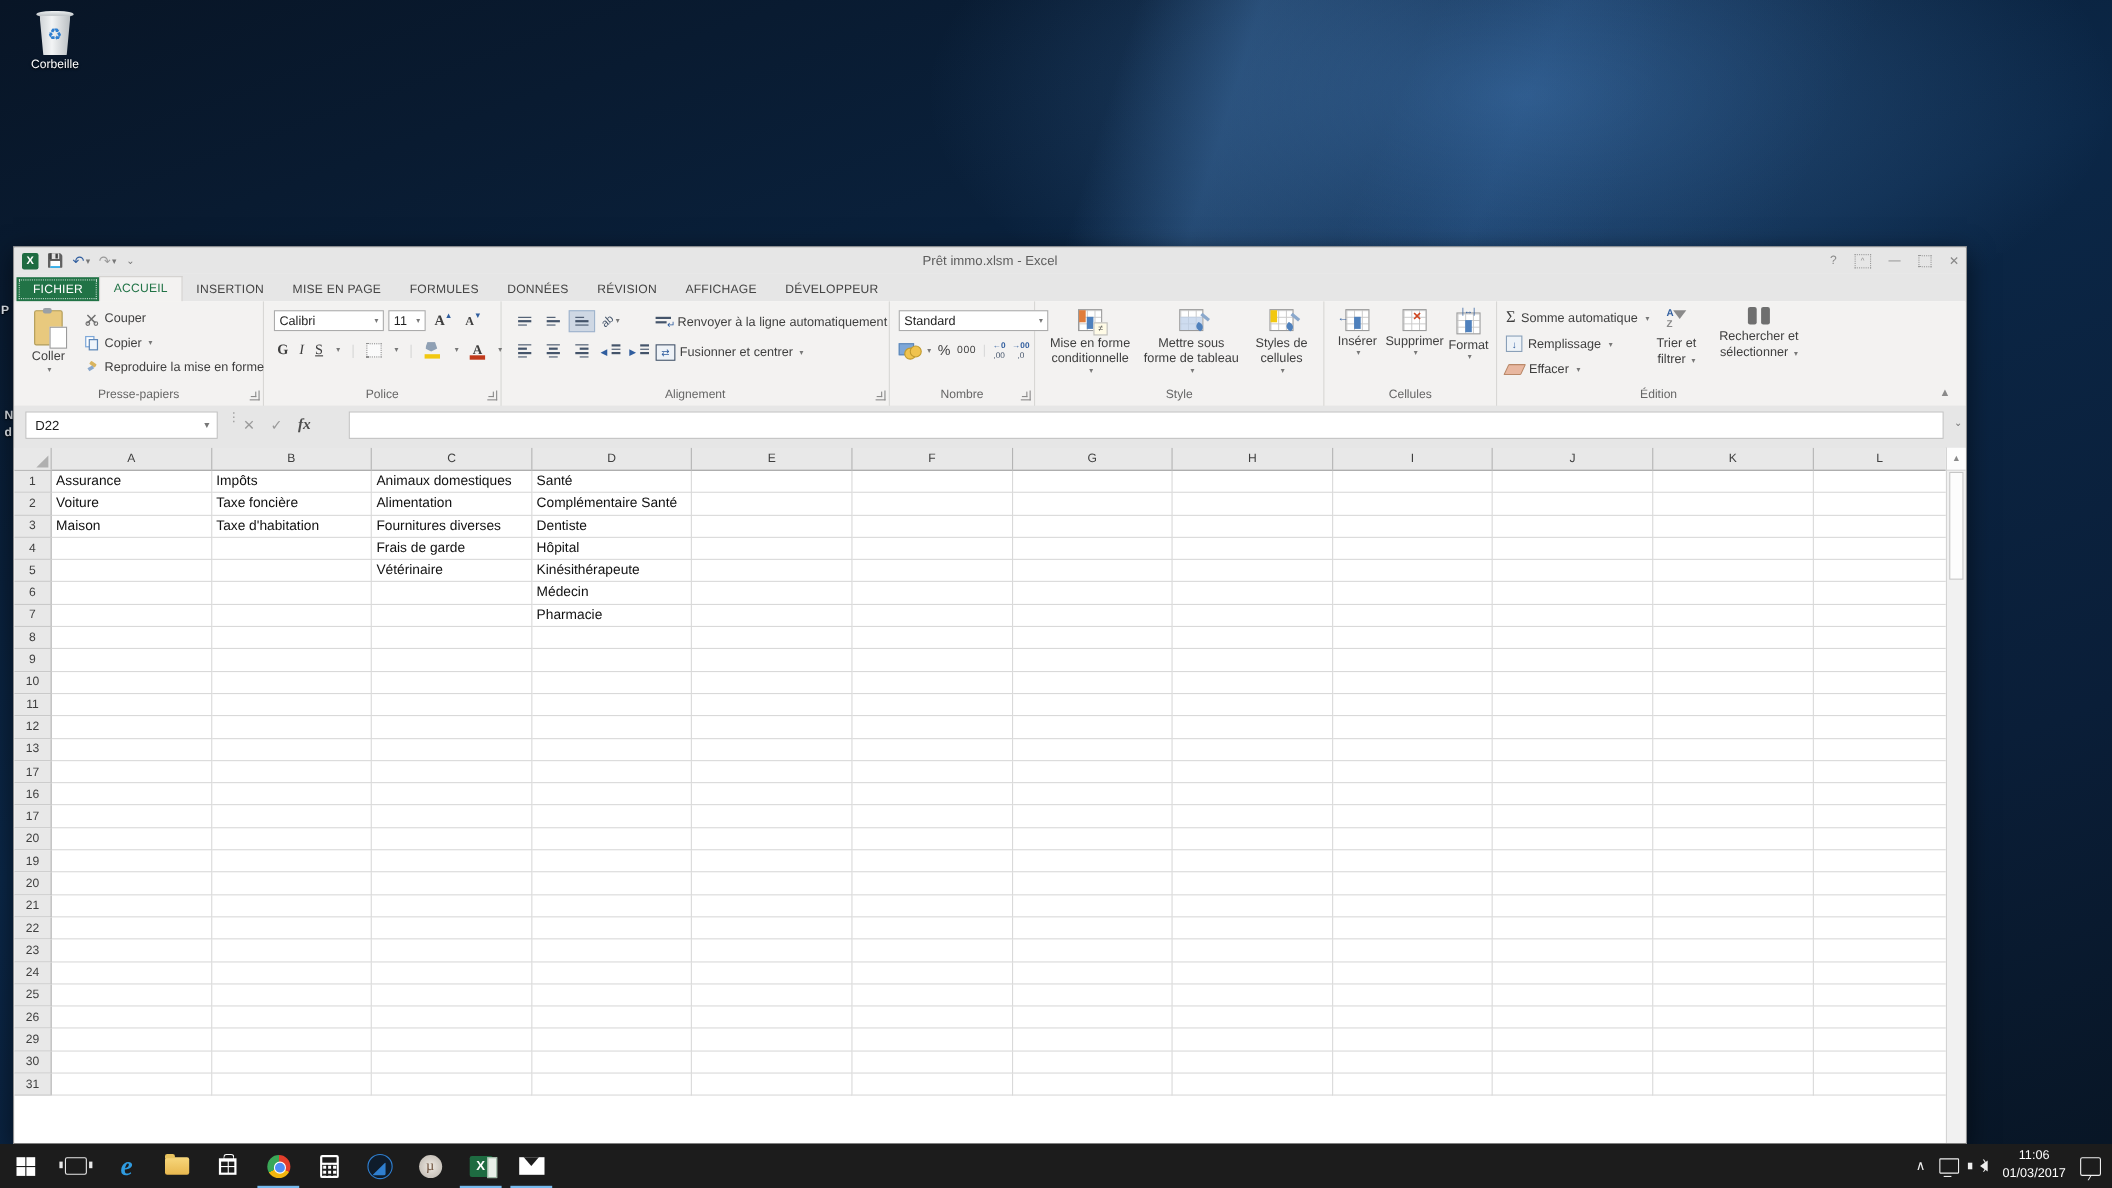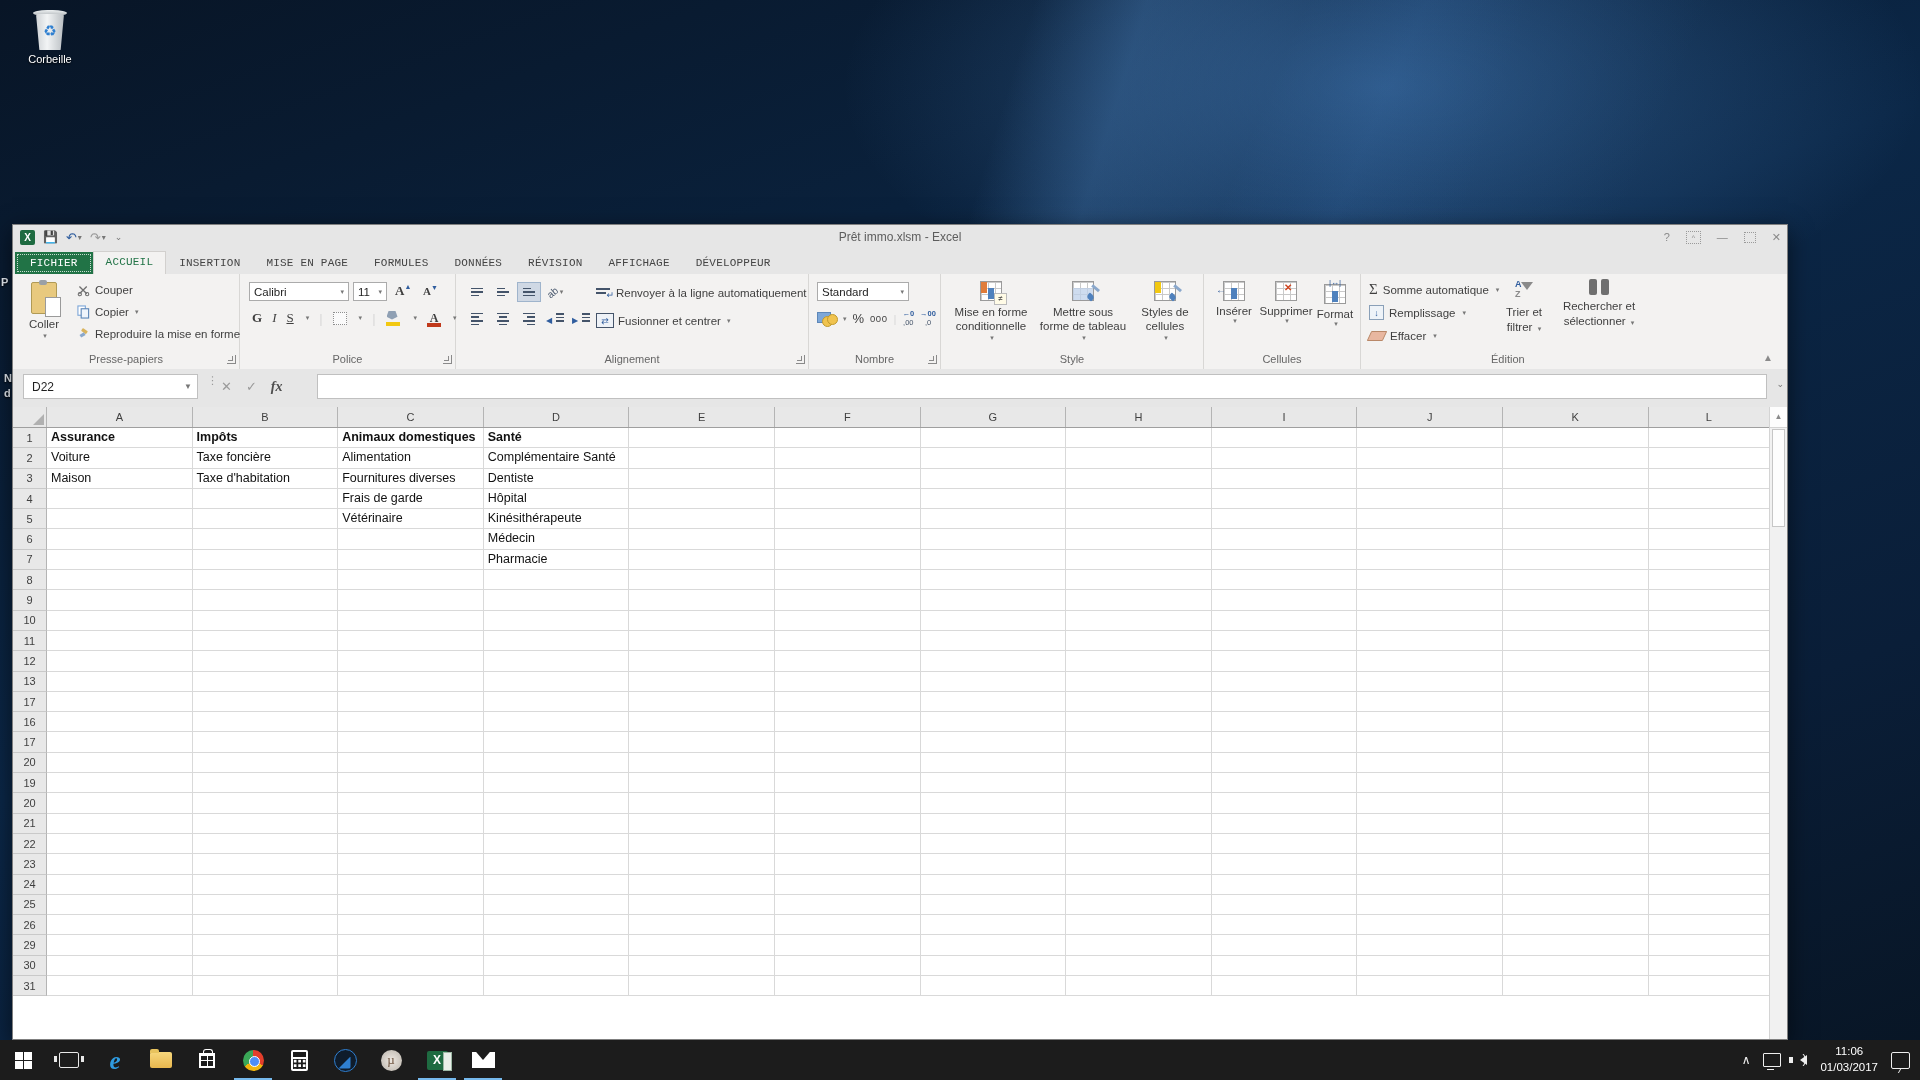--- a/index.html
+++ b/index.html
@@ -29,21 +29,21 @@
   .xlicon{width:15px;height:15px;background:#1e6b41;border-radius:2px;color:#fff;font-size:10px;font-weight:bold;
           display:flex;align-items:center;justify-content:center;}
   .qbtn{color:#444;font-size:12px;display:flex;align-items:center;}
   .undo{color:#2f5d9e;font-size:13px;} .redo{color:#9a9a9a;font-size:13px;}
   .mini{font-size:8px;color:#777;margin-left:1px;}
   .title{position:absolute;left:0;right:0;text-align:center;color:#5d5d5d;font-size:12px;pointer-events:none;}
   .wctrls{position:absolute;right:6px;top:0;height:24px;display:flex;align-items:center;gap:16px;color:#8a8a8a;font-size:11px;}
   .rbx{width:13px;height:11px;border:1px dotted #9a9a9a;display:flex;align-items:center;justify-content:center;font-size:7px;}
   .maxi{width:10px;height:9px;border:1px dotted #9a9a9a;}
   
-  .tabrow{position:absolute;left:0;top:24px;right:0;height:25px;background:#e6e6e6;display:flex;align-items:flex-end;font-family:Liberation Mono, monospace;}
+  .tabrow{position:absolute;left:0;top:24px;right:0;height:25px;background:#e6e6e6;display:flex;align-items:flex-end;}
   .tab{padding:5px 13px 5px;font-size:11px;color:#444;letter-spacing:.2px;cursor:default;}
   .tab.file{background:#217346;color:#fff;margin-left:2px;outline:1px dotted rgba(255,255,255,.75);outline-offset:-3px;padding:5px 15px;}
   .tab.active{background:#f3f2f1;color:#217346;border:1px solid #d2d0ce;border-bottom:none;padding:4px 12px 6px;}
   
   .ribbon{position:absolute;left:0;top:49px;right:0;height:95px;background:#f3f2f1;border-bottom:1px solid #cfcecd;display:flex;}
   .rgroup{position:relative;height:100%;border-right:1px solid #d8d7d5;box-sizing:border-box;flex:none;}
   .glabel{position:absolute;left:0;right:0;bottom:4px;text-align:center;font-size:11px;color:#666;}
   .launcher{position:absolute;right:3px;bottom:5px;width:8px;height:8px;border-right:1px solid #8a8a8a;border-bottom:1px solid #8a8a8a;}
   .launcher:after{content:"";position:absolute;right:2px;bottom:2px;width:4px;height:4px;border-right:1px solid #8a8a8a;border-bottom:1px solid #8a8a8a;transform:rotate(-0deg);}
   .rsmall{display:flex;align-items:center;gap:4px;font-size:11.5px;color:#3f3f3f;white-space:nowrap;}
@@ -139,21 +139,21 @@
   .chrow{display:flex;height:21px;background:#e8e8e8;border-bottom:1px solid #9f9f9f;box-sizing:border-box;}
   .corner{width:34px;flex:none;border-right:1px solid #b4b4b4;position:relative;background:#e8e8e8;box-sizing:border-box;}
   .corner:after{content:"";position:absolute;right:2px;bottom:2px;width:0;height:0;border-left:11px solid transparent;border-bottom:11px solid #b0b0b0;}
   .ch{width:145.6px;flex:none;text-align:center;font-size:11px;color:#3f3f3f;line-height:20px;border-right:1px solid #b4b4b4;box-sizing:border-box;}
   .ch.last{flex:1;border-right:none;}
   .grow{display:flex;height:20.3px;box-sizing:border-box;}
   .rh{width:34px;flex:none;background:#e8e8e8;border-right:1px solid #b4b4b4;border-bottom:1px solid #c9c9c9;box-sizing:border-box;
       text-align:center;font-size:11px;color:#3f3f3f;display:flex;align-items:center;justify-content:center;}
   .cell{width:145.6px;flex:none;border-right:1px solid #d9d9d9;border-bottom:1px solid #d9d9d9;box-sizing:border-box;
         font-size:12.5px;color:#111;padding:2px 0 0 4px;white-space:nowrap;overflow:visible;font-family:"Liberation Sans",sans-serif;}
-  .cell.b{font-weight:bold;}
+  .cell.b{font-weight:normal;}
   .cell.last{flex:1;border-right:none;}
   
   .vscroll{position:absolute;right:0;top:182px;bottom:0;width:18px;background:#f1f1f1;border-left:1px solid #d4d4d4;box-sizing:border-box;}
   .vscroll .up{height:20px;background:#fdfdfd;border-bottom:1px solid #d4d4d4;color:#8a8a8a;font-size:8px;text-align:center;line-height:20px;}
   .vscroll .thumb{margin:1px 2px;height:96px;background:#fdfdfd;border:1px solid #c6c6c6;}
   
   .taskbar{position:absolute;left:0;bottom:0;width:1920px;height:40px;background:#1c1c1c;display:flex;align-items:stretch;z-index:50;}
   .tslot{width:46px;position:relative;display:flex;align-items:center;justify-content:center;}
   .tslot.running:after{content:"";position:absolute;left:4px;right:4px;bottom:0;height:2px;background:#76b9ed;}
   .winlogo{width:17px;height:17px;display:grid;grid-template-columns:8px 8px;grid-template-rows:8px 8px;gap:1px;}
@@ -423,21 +423,21 @@
       <div class="gg rsmall" style="left:140px;top:39px;">
         <span class="mergeic">⇄</span>
         <span>Fusionner et centrer</span>
           <span class="drop">▾</span>
       </div>
       <div class="glabel">Alignement</div>
       <div class="launcher"></div>
     </div>
 
     <div class="rgroup" style="width:132px;">
-      <div class="gg" style="left:8px;top:8px;width:92px;">
+      <div class="gg" style="left:8px;top:8px;width:136px;">
         <div class="selbox">
             <span>Standard</span>
             <span class="drop">▾</span>
           </div>
       </div>
       <div class="gg rsmall" style="left:8px;top:36px;gap:6px;">
         <span class="coins">
             <span class="card"></span>
             <span class="c1"></span>
             <span class="c2"></span>

